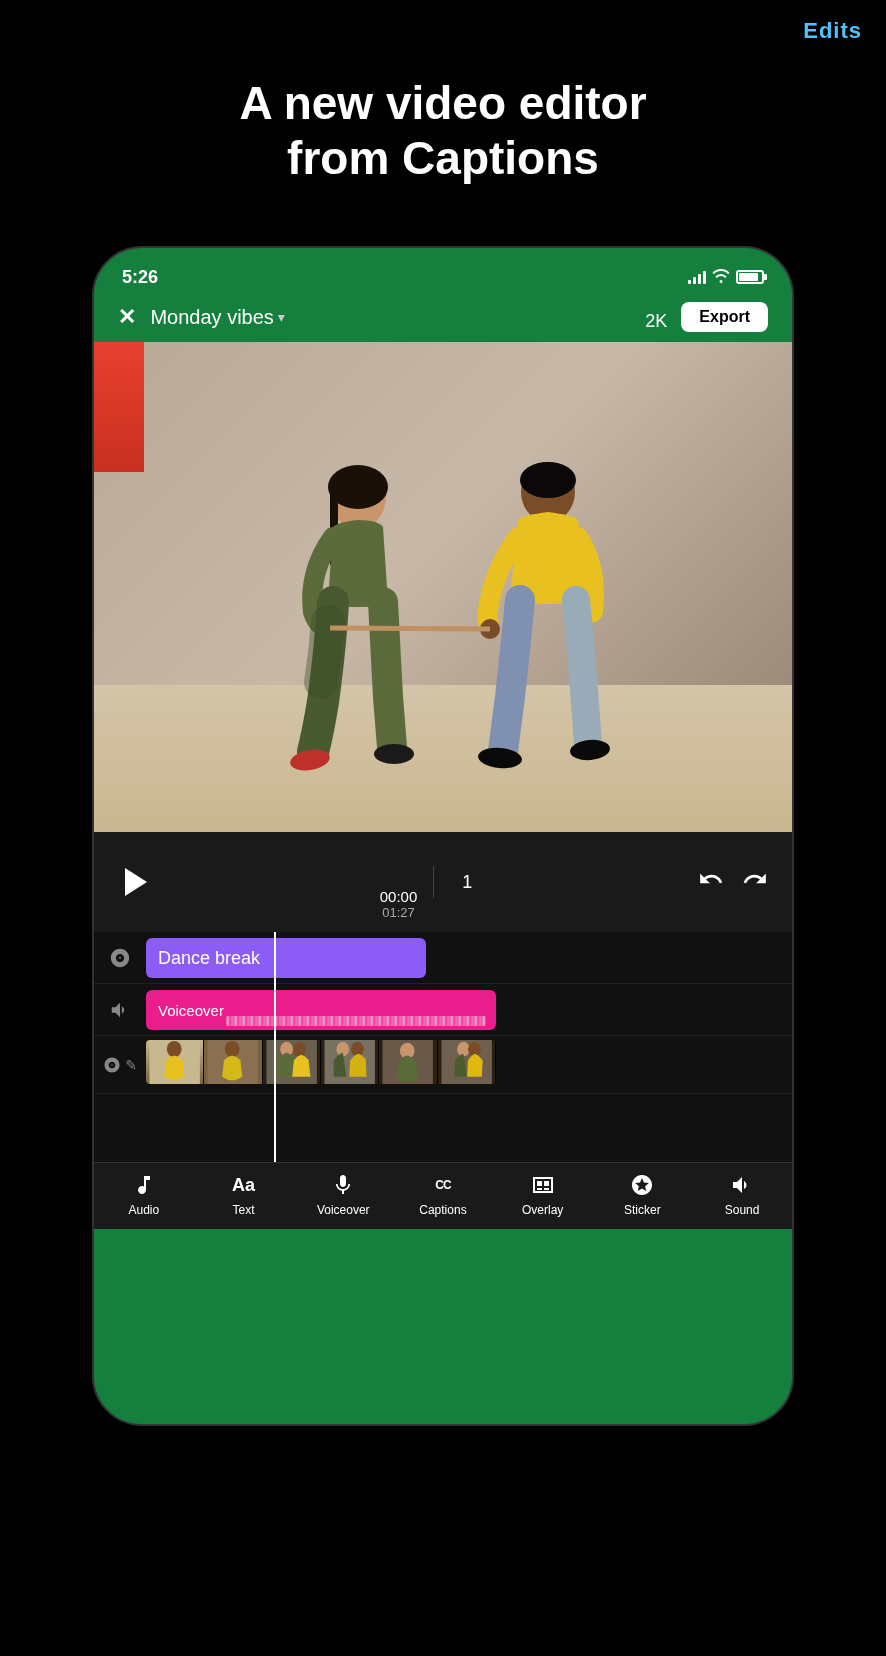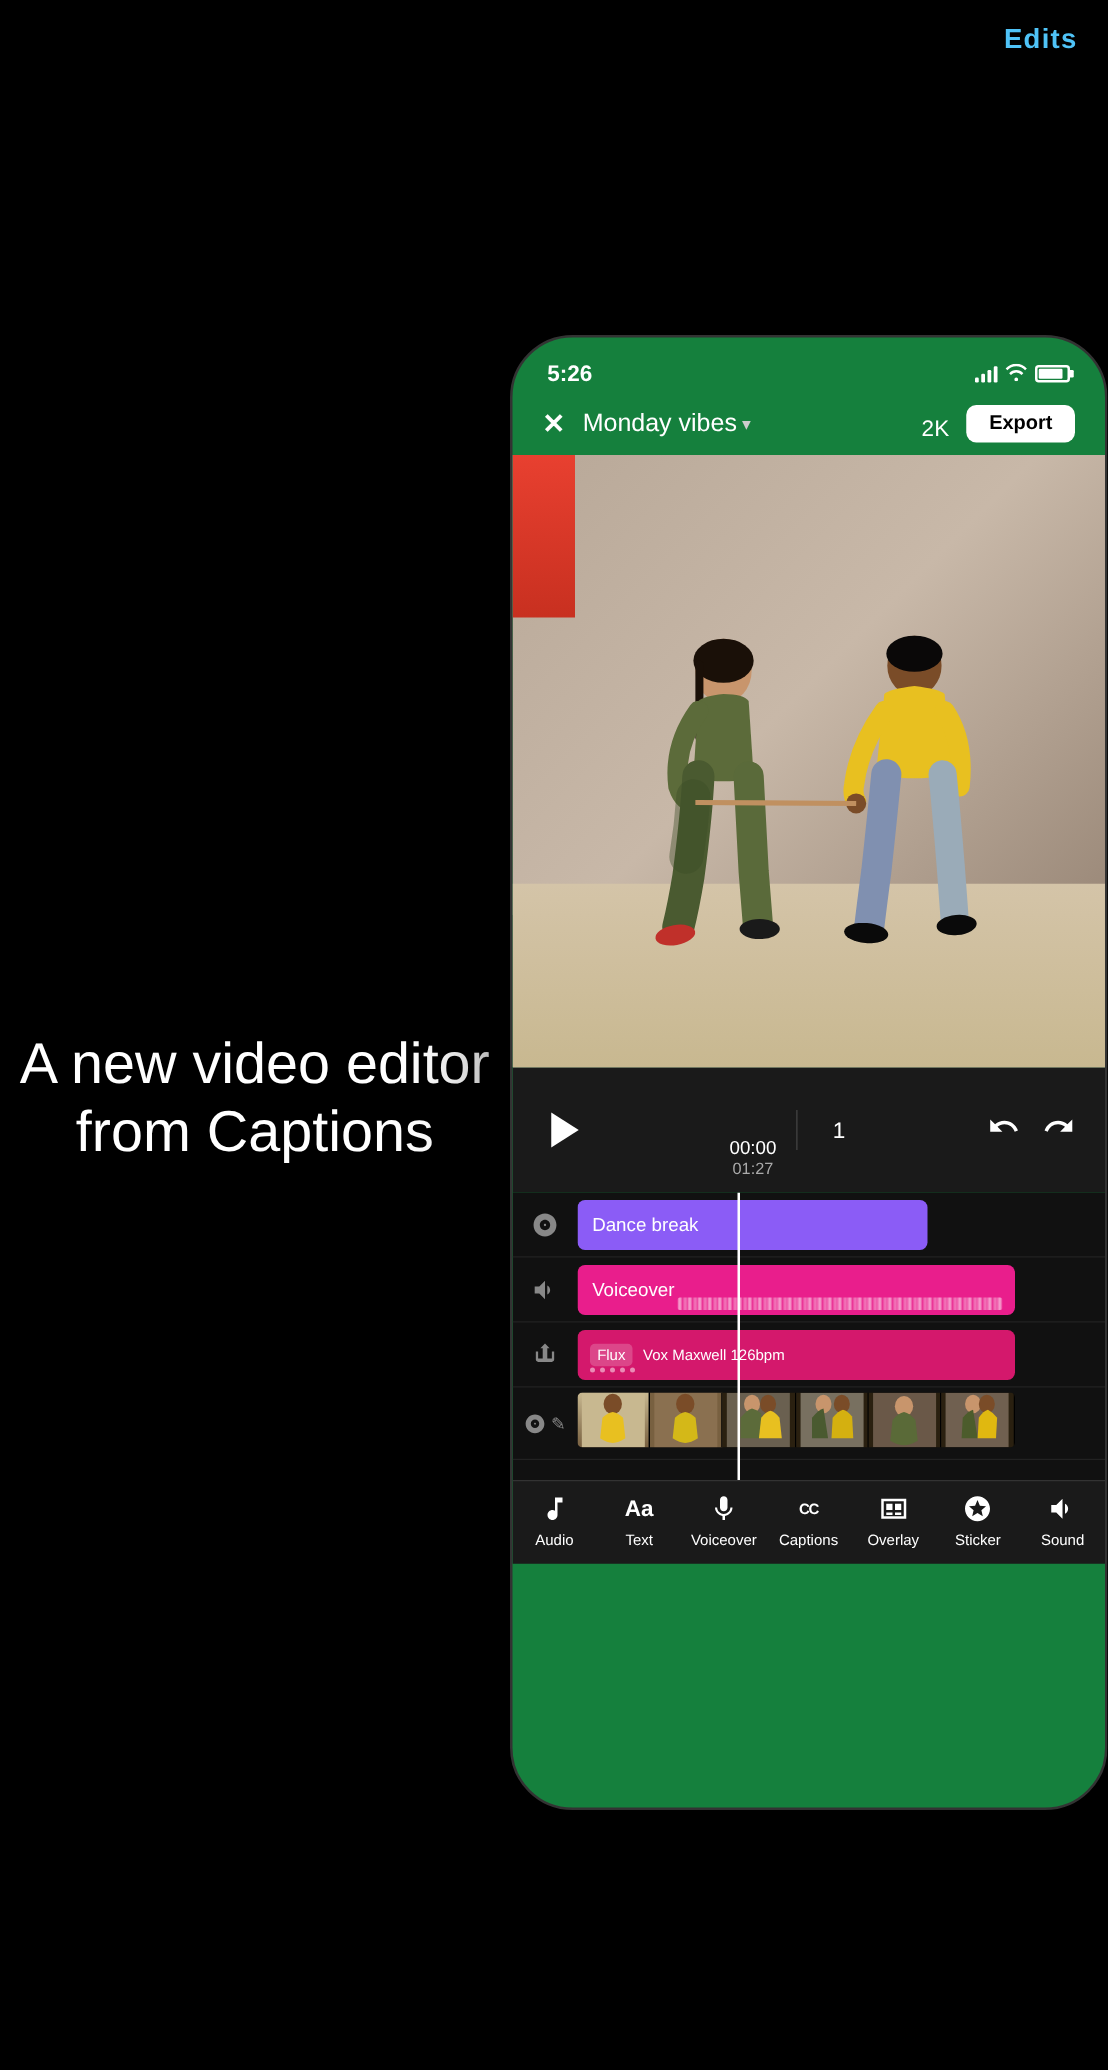--- a/index.html
+++ b/index.html
@@ -11,42 +11,42 @@
       overflow: hidden;
       position: relative;
     }
 
     .page-bg {
       width: 100%;
       height: 100%;
       background: #000;
       position: relative;
       display: flex;
-      flex-direction: row;
+      flex-direction: column;
       align-items: center;
     }
 
     
     .top-brand {
       position: absolute;
       top: 18px;
       right: 24px;
       font-size: 22px;
       font-weight: 700;
       color: #4fc3f7;
       letter-spacing: 1px;
     }
 
     
     .headline {
-      margin-top: 100px;
+      margin-top: 76px;
       text-align: center;
       color: #fff;
       font-size: 46px;
-      font-weight: 400;
+      font-weight: 700;
       line-height: 1.2;
       width: 600px;
     }
 
     
     .phone-container {
       margin-top: 60px;
       width: 702px;
       height: 1180px;
       background: #15803d;
@@ -350,21 +350,21 @@
       top: 6px;
       left: 0;
       height: 40px;
       width: 280px;
       background: #8B5CF6;
       border-radius: 6px;
       display: flex;
       align-items: center;
       padding: 0 12px;
       color: #fff;
-      font-size: 15px;
+      font-size: 18px;
       font-weight: 500;
     }
 
     
     .clip-voiceover {
       position: absolute;
       top: 6px;
       left: 0;
       height: 40px;
       width: 350px;
@@ -653,40 +653,20 @@
           </svg>
         </div>
         <div class="track-content">
           <div class="clip-voiceover">
             <span>Voiceover</span>
             <div class="clip-voiceover-wave"></div>
           </div>
         </div>
       </div>
 
-      <div class="track-row">
-        <div class="track-icon">
-          <svg width="22" height="22" viewBox="0 0 24 24" fill="#888">
-            <path d="M18 9v6H6V9H4v7c0 1.1.9 2 2 2h12c1.1 0 2-.9 2-2V9h-2zm-6-7L8 6h2v9h4V6h2l-4-4z"></path>
-          </svg>
-        </div>
-        <div class="track-content">
-          <div class="clip-flux">
-            <span style="background:rgba(255,255,255,0.2); padding:2px 6px; border-radius:4px; font-size:12px;">Flux</span>
-            <span style="font-size:12px;">Vox Maxwell  126bpm</span>
-            <div class="flux-dots">
-              <div class="flux-dot"></div>
-              <div class="flux-dot"></div>
-              <div class="flux-dot"></div>
-              <div class="flux-dot"></div>
-              <div class="flux-dot"></div>
-            </div>
-          </div>
-        </div>
-      </div>
 
       <div class="track-row" style="height:58px;">
         <div class="track-label-area">
           <svg width="18" height="18" viewBox="0 0 24 24" fill="#888">
             <path d="M12 2C6.48 2 2 6.48 2 12s4.48 10 10 10 10-4.48 10-10S17.52 2 12 2zm0 14.5c-2.49 0-4.5-2.01-4.5-4.5S9.51 7.5 12 7.5s4.5 2.01 4.5 4.5-2.01 4.5-4.5 4.5zm0-5.5c-.55 0-1 .45-1 1s.45 1 1 1 1-.45 1-1-.45-1-1-1z"></path>
           </svg>
           <span class="edit-icon">✎</span>
         </div>
         <div class="track-content">
           <div class="clip-video">

